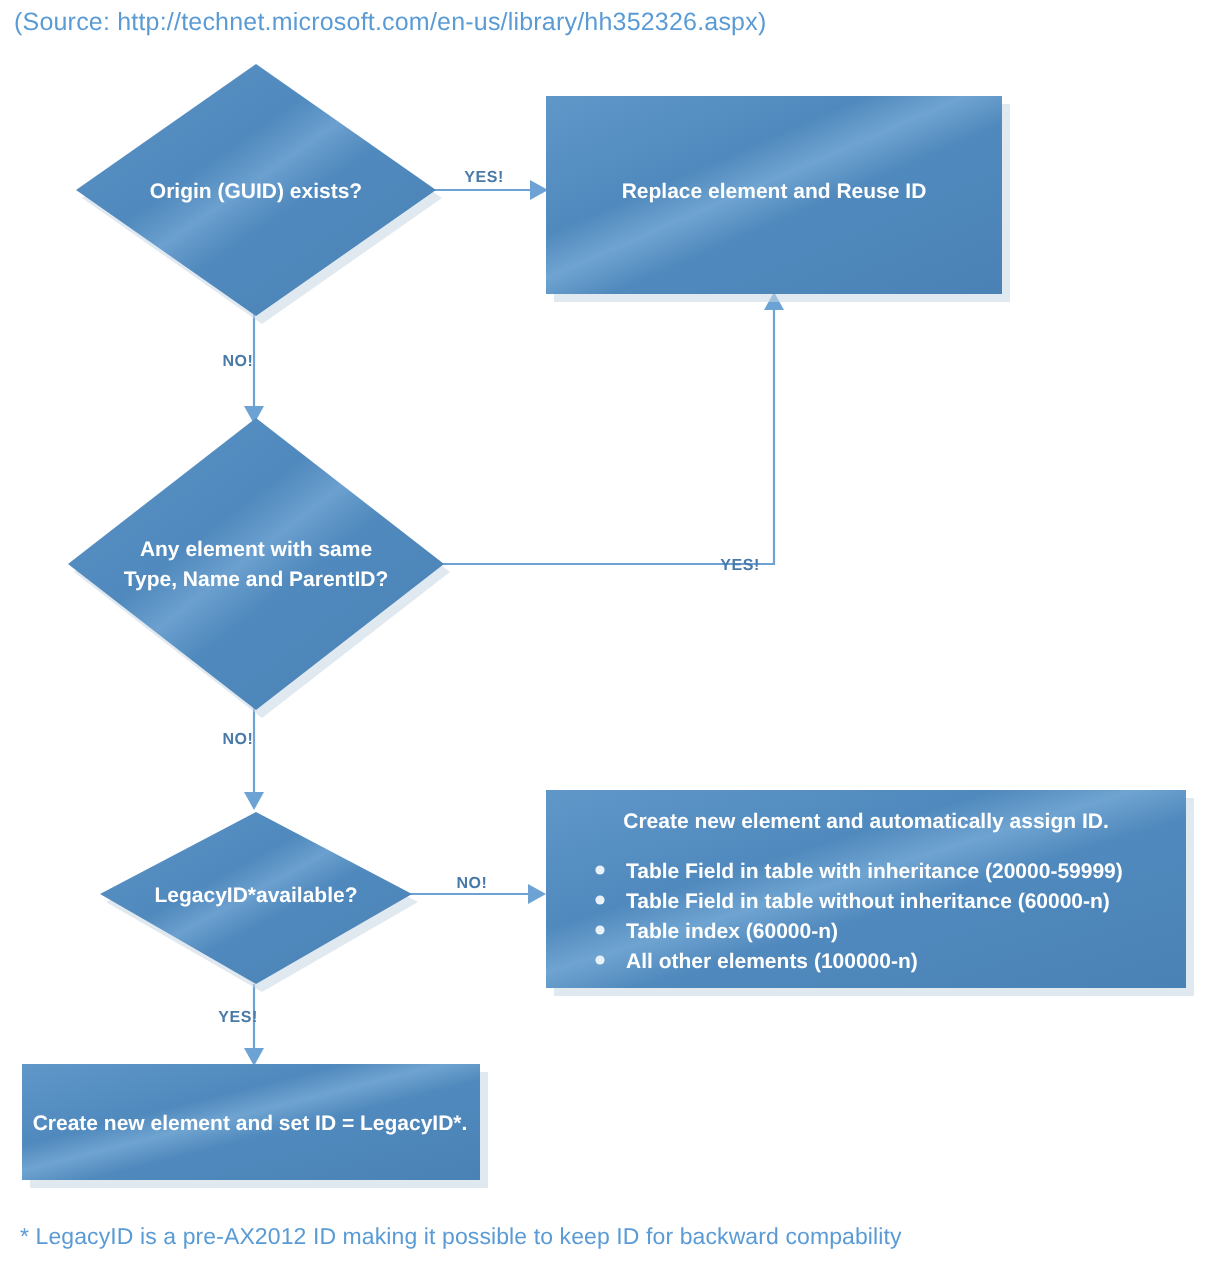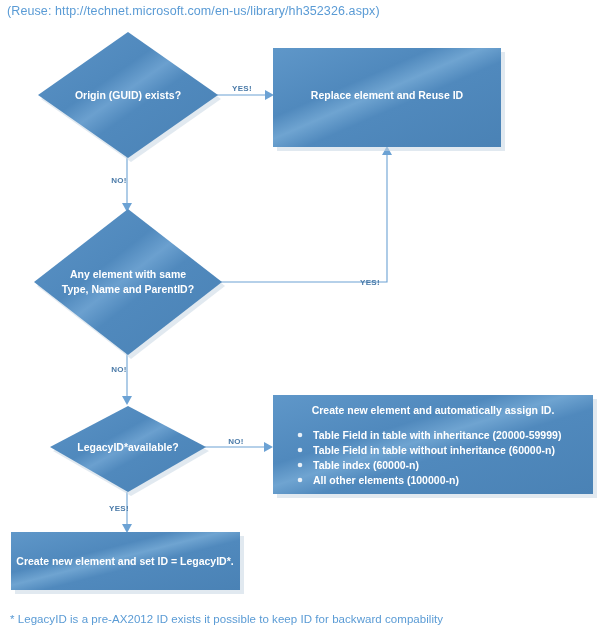--- a/index.html
+++ b/index.html
@@ -105,21 +105,21 @@
   .shape-shadow {
     fill: #c9d7e4;
     opacity: 0.55;
   }
 </style>
 </head>
 <body>
 
 <div id="flow-root">
 
-  <div class="source-line">(Reuse: http://technet.microsoft.com/en-us/library/hh352326.aspx)</div>
+  <div class="source-line">(Source: http://technet.microsoft.com/en-us/library/hh352326.aspx)</div>
 
   <svg class="diagram" viewBox="0 0 616 640">
     <defs>
       <linearGradient id="shapeGrad" x1="0" y1="0" x2="1" y2="1">
         <stop offset="0%" stop-color="#5b93c6"></stop>
         <stop offset="38%" stop-color="#5089bd"></stop>
         <stop offset="48%" stop-color="#6ba0cf"></stop>
         <stop offset="58%" stop-color="#5089bd"></stop>
         <stop offset="100%" stop-color="#4a82b5"></stop>
       </linearGradient>
@@ -213,15 +213,15 @@
     </g>
 
     <g>
       <rect class="shape-shadow" x="15" y="536" width="229" height="58"></rect>
       <rect x="11" y="532" width="229" height="58" fill="url(#boxGrad)"></rect>
       <text class="box-text" x="125" y="565">Create new element and set ID = LegacyID*.</text>
     </g>
 
   </svg>
 
-  <div class="footnote">* LegacyID is a pre-AX2012 ID exists it possible to keep ID for backward compability</div>
+  <div class="footnote">* LegacyID is a pre-AX2012 ID making it possible to keep ID for backward compability</div>
 
 </div>
 
 </body></html>

